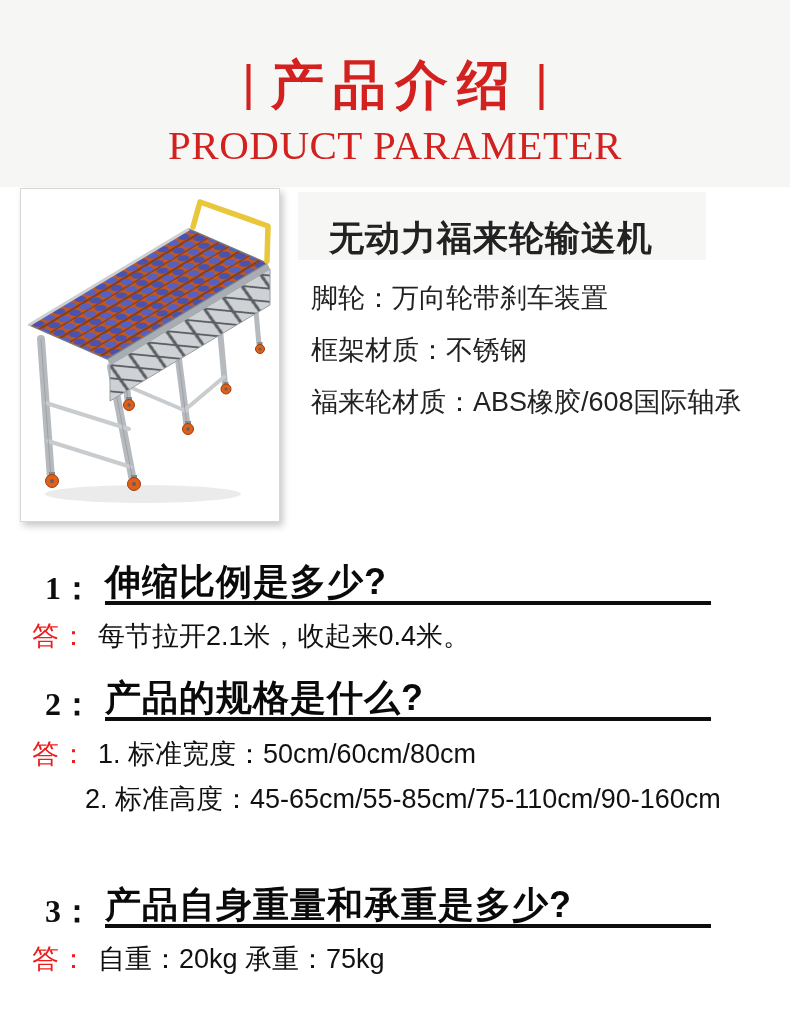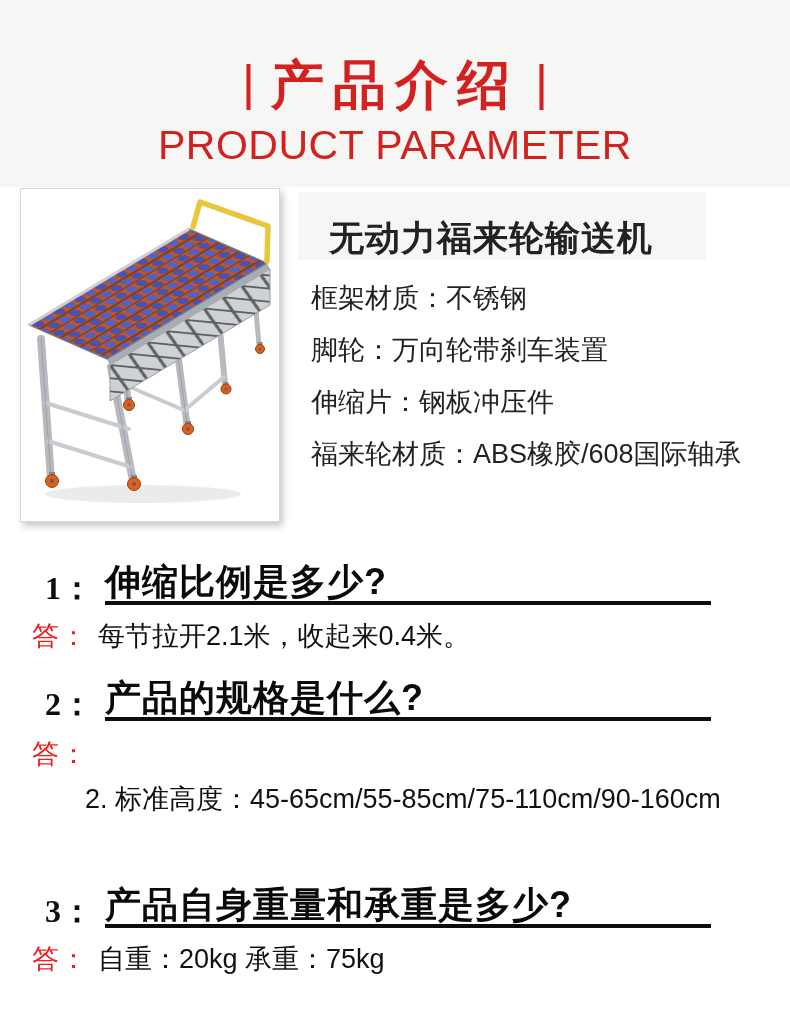--- a/index.html
+++ b/index.html
@@ -8,21 +8,21 @@
     font-family:"Liberation Sans",sans-serif;overflow:hidden;color:#1a1a1a;padding-left:43px;
   }
   .top-band{position:absolute;left:0;top:0;width:790px;height:187px;background:#f6f6f5;}
   .main-title{
     position:absolute;left:0;top:52px;width:790px;margin:0;text-align:center;
     font-size:53px;font-weight:bold;color:#d2211e;letter-spacing:9px;line-height:66px;white-space:nowrap;
   }
   .main-title .bar{font-weight:400;font-size:50px;letter-spacing:0;margin:0 16px;position:relative;top:-3px;}
   .subtitle{
     position:absolute;left:0;top:122px;width:790px;text-align:center;
-    font-family:Liberation Sans, sans-serif;font-size:41px;color:#d2211e;letter-spacing:0.5px;line-height:46px;white-space:nowrap;
+    font-family:Liberation Serif, serif;font-size:41px;color:#d2211e;letter-spacing:0.5px;line-height:46px;white-space:nowrap;
   }
   .photo{
     position:absolute;left:20px;top:188px;width:258px;height:332px;background:#ffffff;
     border:1px solid #d8d8d8;box-shadow:3px 4px 7px rgba(0,0,0,0.22);
   }
   .photo svg{display:block;}
   .title-strip{position:absolute;left:298px;top:192px;width:408px;height:68px;background:#f6f6f5;}
   .product-title{
     position:absolute;left:313px;top:199px;margin:16px;font-size:35px;font-weight:bold;color:#222222;
     letter-spacing:1px;white-space:nowrap;
@@ -144,41 +144,41 @@
       <line x1="8" y1="136" x2="168" y2="40" stroke="#cdd0d2" stroke-width="3"></line>
 
       <path d="M172,38 L179,13 L247,37 L246,72" fill="none" stroke="#e9c63a" stroke-width="5.5" stroke-linecap="round" stroke-linejoin="round"></path>
     </svg>
   </div>
 
   <div class="title-strip"></div>
   <h2 class="product-title">无动力福来轮输送机</h2>
 
   <div class="specs">
+    <div class="spec-line">脚轮：万向轮带刹车装置</div>
     <div class="spec-line">框架材质：不锈钢</div>
-    <div class="spec-line">脚轮：万向轮带刹车装置</div>
-    <div class="spec-line">伸缩片：钢板冲压件</div>
     <div class="spec-line">福来轮材质：ABS橡胶/608国际轴承</div>
   </div>
 
   <div class="qa-head" id="qa1-head">
     <span class="qa-num">1：</span>
     <span class="qa-q">伸缩比例是多少?</span>
   </div>
   <div class="ans-row" id="ans1">
     <span class="ans-label">答：</span>
     <span class="ans-text">每节拉开2.1米，收起来0.4米。</span>
   </div>
 
   <div class="qa-head" id="qa2-head">
     <span class="qa-num">2：</span>
     <span class="qa-q">产品的规格是什么?</span>
   </div>
   <div class="ans-row" id="ans2a">
     <span class="ans-label">答：</span>
+    <span class="ans-text">1. 标准宽度：50cm/60cm/80cm</span>
   </div>
   <div class="ans-row cont" id="ans2b">
     <span class="ans-text">2. 标准高度：45-65cm/55-85cm/75-110cm/90-160cm</span>
   </div>
 
   <div class="qa-head" id="qa3-head">
     <span class="qa-num">3：</span>
     <span class="qa-q">产品自身重量和承重是多少?</span>
   </div>
   <div class="ans-row" id="ans3">

